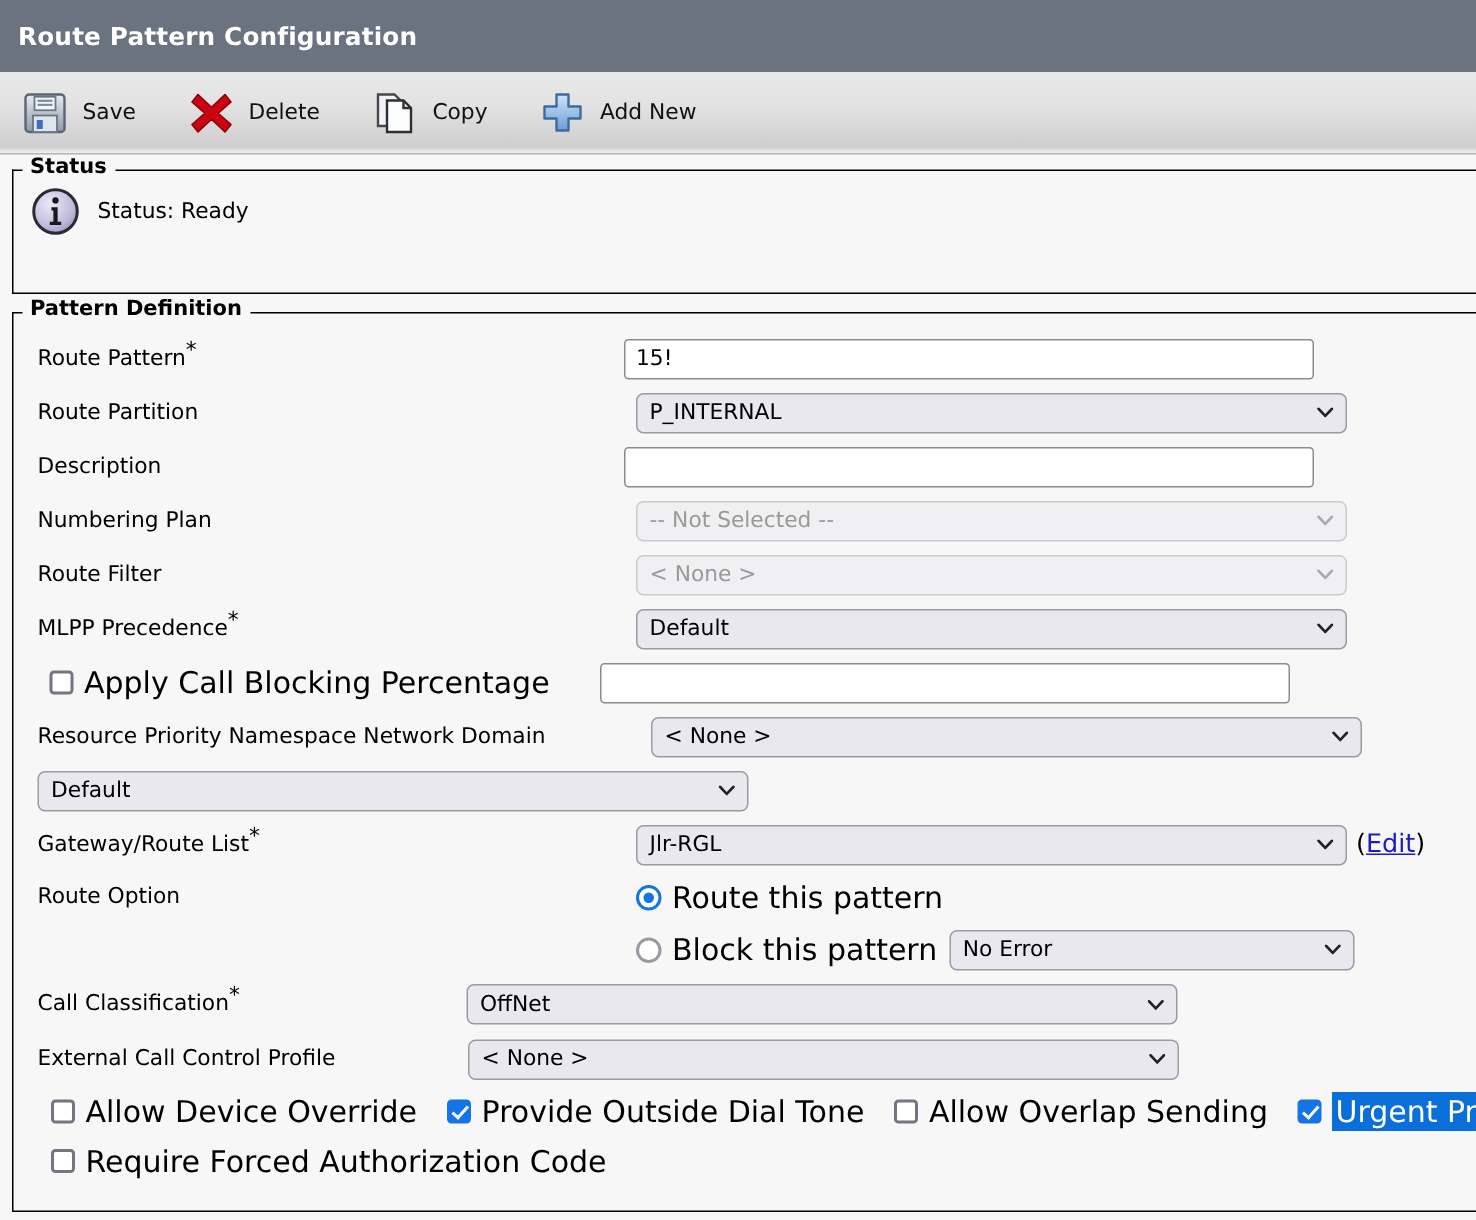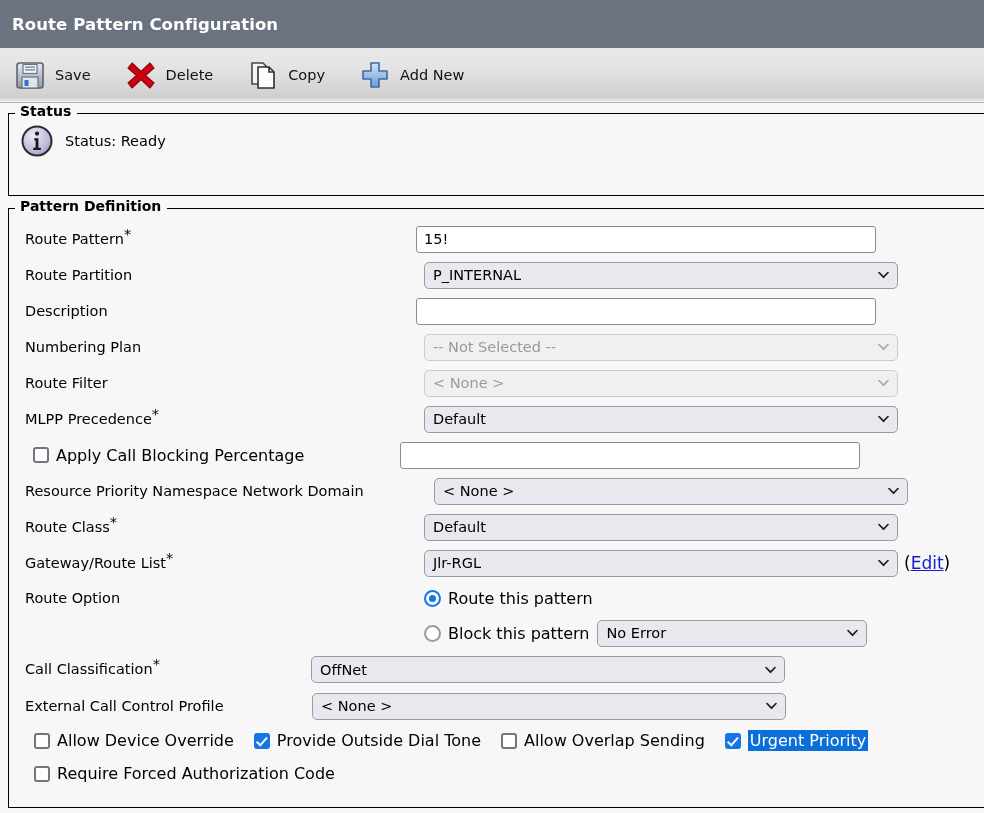--- a/index.html
+++ b/index.html
@@ -183,21 +183,21 @@
   .rdo.on::after {
     content: "";
     position: absolute;
     left: 3px; top: 3px;
     width: 7px; height: 7px;
     border-radius: 50%;
     background: #1474e8;
   }
 
   .chkrow { display: flex; align-items: center; gap: 7px; }
-  .chkrow .cl { font-size: 16px; white-space: nowrap; }
+  .chkrow .cl { font-size: 20px; white-space: nowrap; }
   .hl { background: #0a6fd8; color: #ffffff; padding: 1px 2px; }
 
   .editlink { color: #1a1ad0; text-decoration: underline; cursor: pointer; }
   .paren { font-size: 17px; text-align: right; }
 </style>
 </head>
 <body>
 
 <div id="titlebar">
   <span class="title">Route Pattern Configuration</span>
@@ -353,23 +353,20 @@
       <span class="lab" style="width:409px;">Resource Priority Namespace Network Domain</span>
       <div class="sel" style="width:474px;">
         <span>&lt; None &gt;</span>
         <svg class="chev" viewBox="0 0 11 7">
             <path d="M1 1 L5.5 5.7 L10 1" fill="none" stroke="#222" stroke-width="1.7" stroke-linecap="round"></path>
           </svg>
       </div>
     </div>
 
     <div class="row">
-      <span class="lab" style="width:399px;">
-        <span>Route Class</span><span class="req">*</span>
-      </span>
       <div class="sel" style="width:474px;">
         <span>Default</span>
         <svg class="chev" viewBox="0 0 11 7">
             <path d="M1 1 L5.5 5.7 L10 1" fill="none" stroke="#222" stroke-width="1.7" stroke-linecap="round"></path>
           </svg>
       </div>
     </div>
 
     <div class="row">
       <span class="lab" style="width:399px;">

